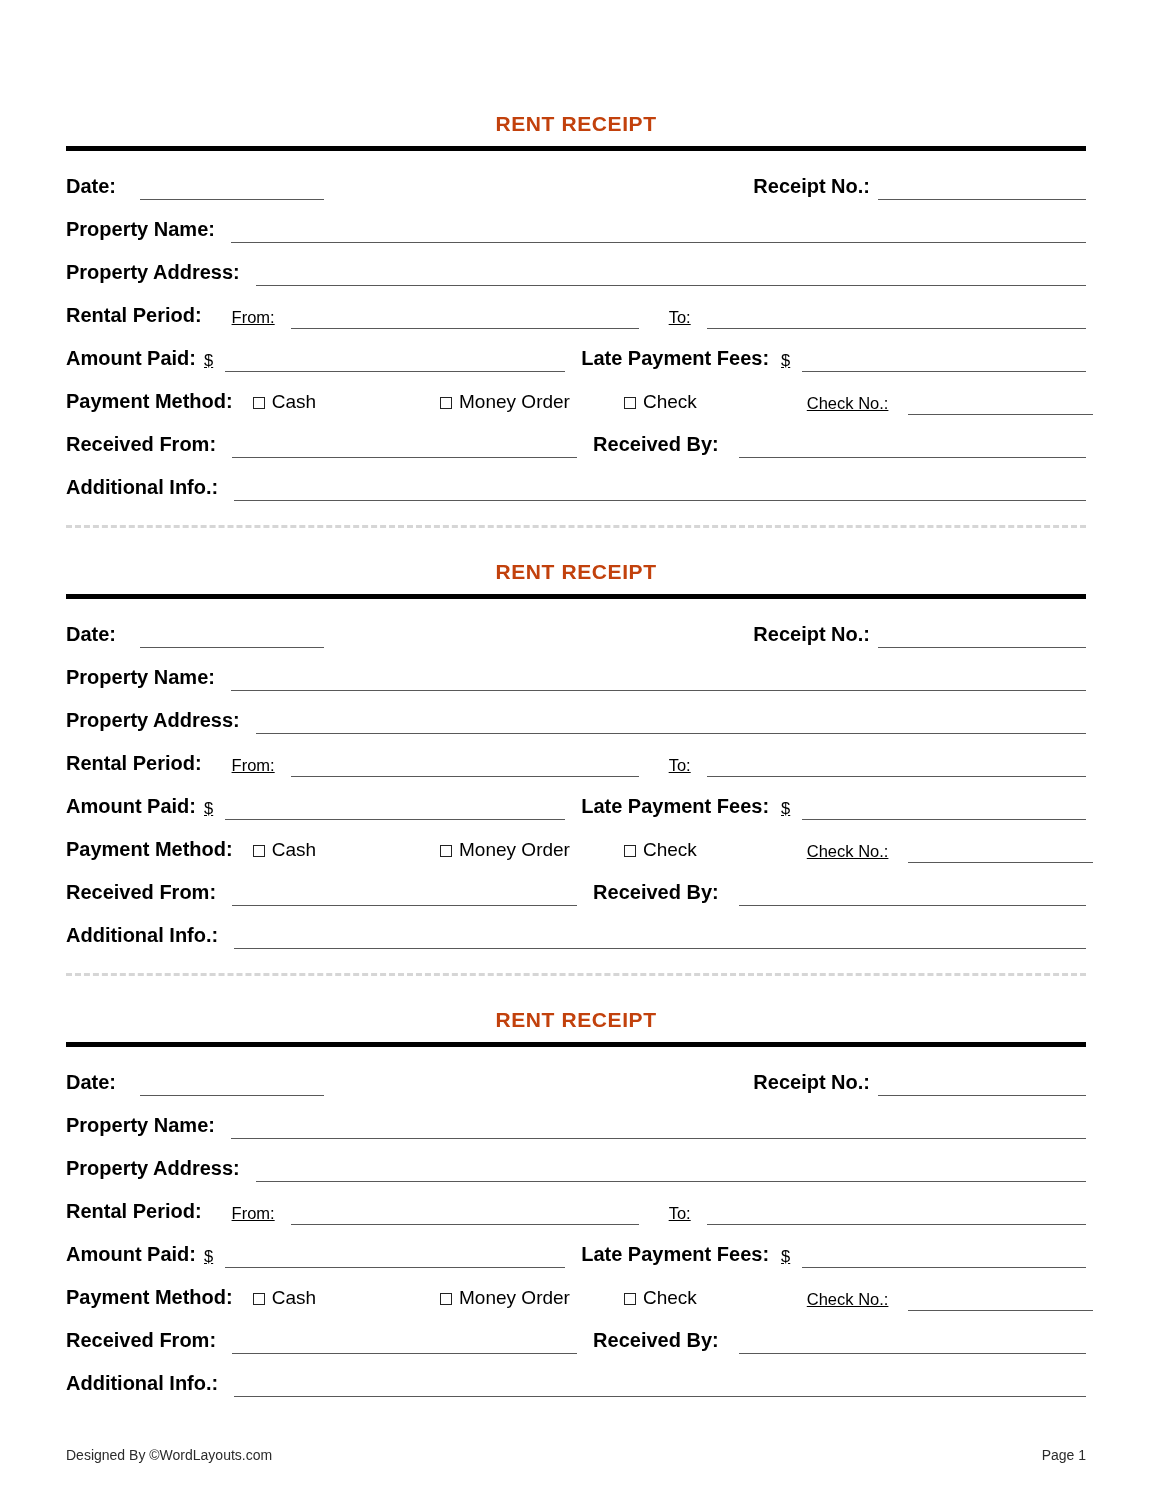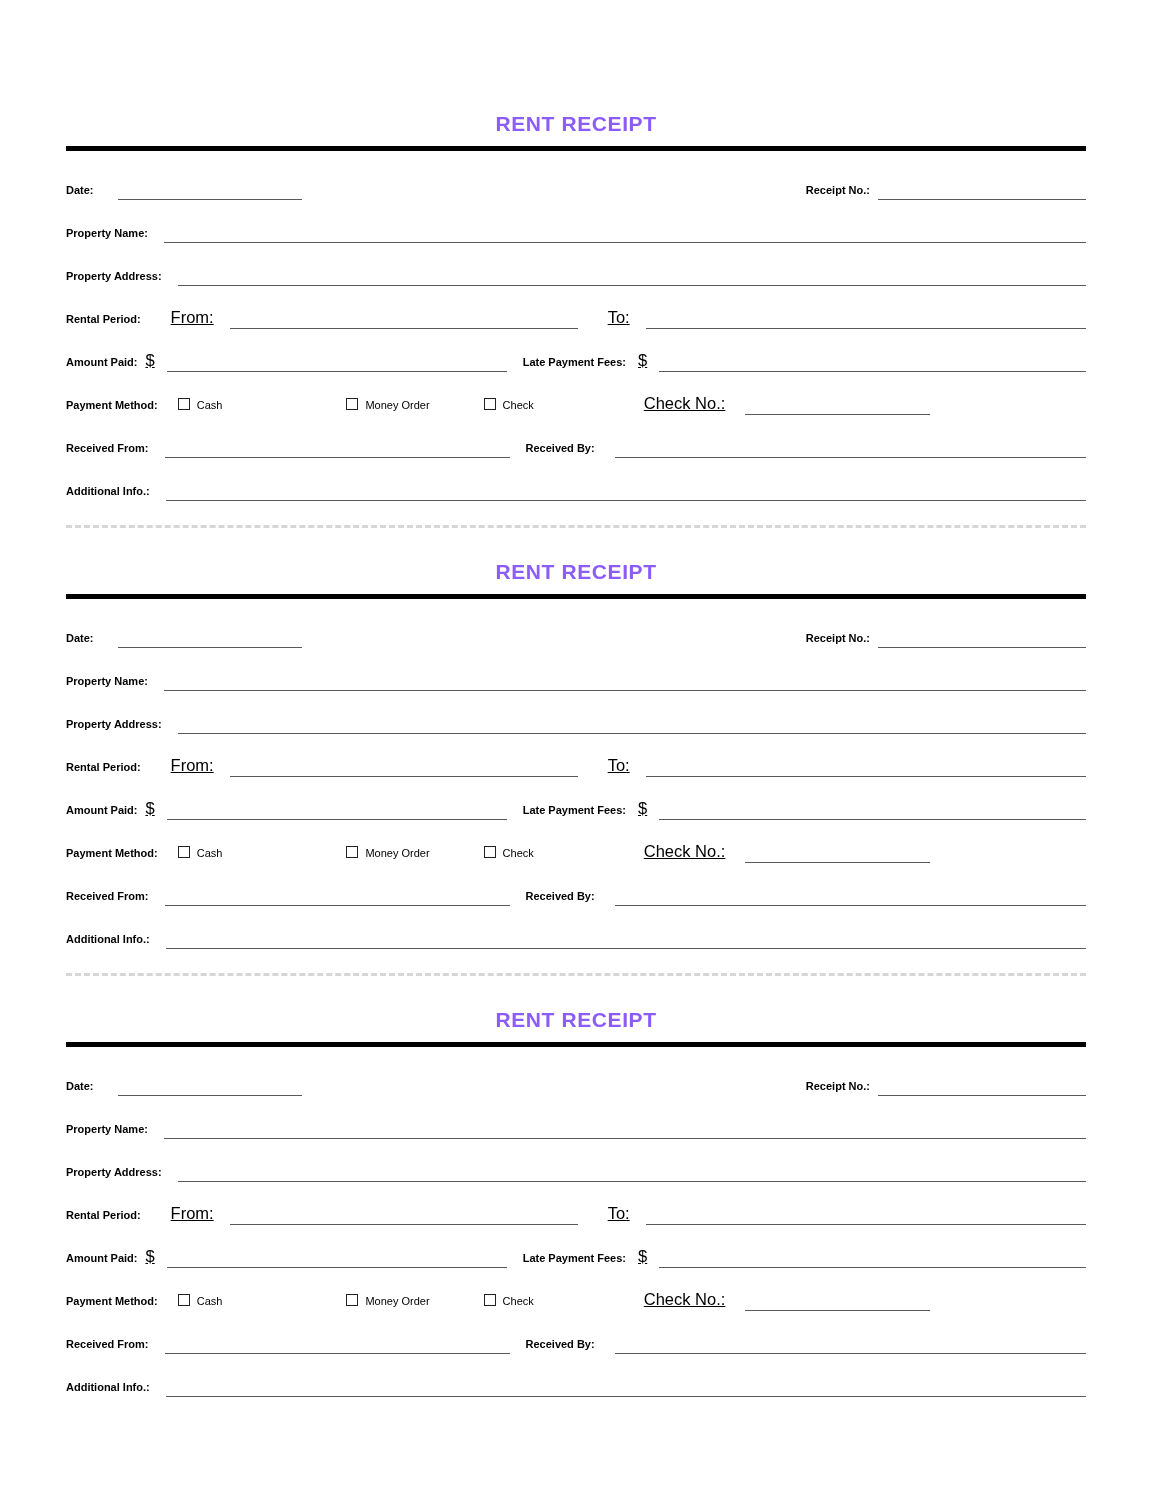--- a/index.html
+++ b/index.html
@@ -29,41 +29,41 @@
     width: 1020px;
     margin: 0 auto;
     position: relative;
   }
 
   .receipt-title {
     text-align: center;
     font-size: 21px;
     font-weight: bold;
     letter-spacing: 0.6px;
-    color: #8b5cf6;
+    color: #c2410c;
     padding-bottom: 10px;
   }
 
   .title-rule {
     height: 5px;
     background: #000000;
     width: 100%;
     margin-bottom: 6px;
   }
 
   
   .row {
     display: flex;
     align-items: flex-end;
     height: 43px;
     width: 100%;
   }
 
   .lbl {
-    font-size: 11px;
+    font-size: 20px;
     font-weight: bold;
     white-space: nowrap;
     line-height: 1;
     padding-bottom: 4px;
   }
 
   .lbl-reg {
     font-size: 16.5px;
     font-weight: normal;
     white-space: nowrap;
@@ -92,21 +92,21 @@
   .w-rcpt   { flex: none; width: 208px; }
   .w-from   { flex: none; width: 348px; }
   .w-amount { flex: none; width: 340px; }
   .w-chkno  { flex: none; width: 185px; }
   .w-rfrom  { flex: none; width: 345px; }
 
   .grow { flex: 1 1 auto; }
 
   
   .cbx {
-    font-size: 11px;
+    font-size: 19px;
     font-weight: normal;
     white-space: nowrap;
     line-height: 1;
     padding-bottom: 4px;
     display: inline-flex;
     align-items: baseline;
     gap: 7px;
   }
   .cbx .box {
     display: inline-block;
@@ -423,14 +423,18 @@
       <span class="blank grow"></span>
     </div>
 
     <div class="row">
       <span class="lbl">Additional Info.:</span>
       <span class="sp-16"></span>
       <span class="blank"></span>
     </div>
   </div>
 
+  <div class="footer">
+    <span>Designed By ©WordLayouts.com</span>
+    <span>Page 1</span>
+  </div>
 
 </div>
 
 </body></html>

